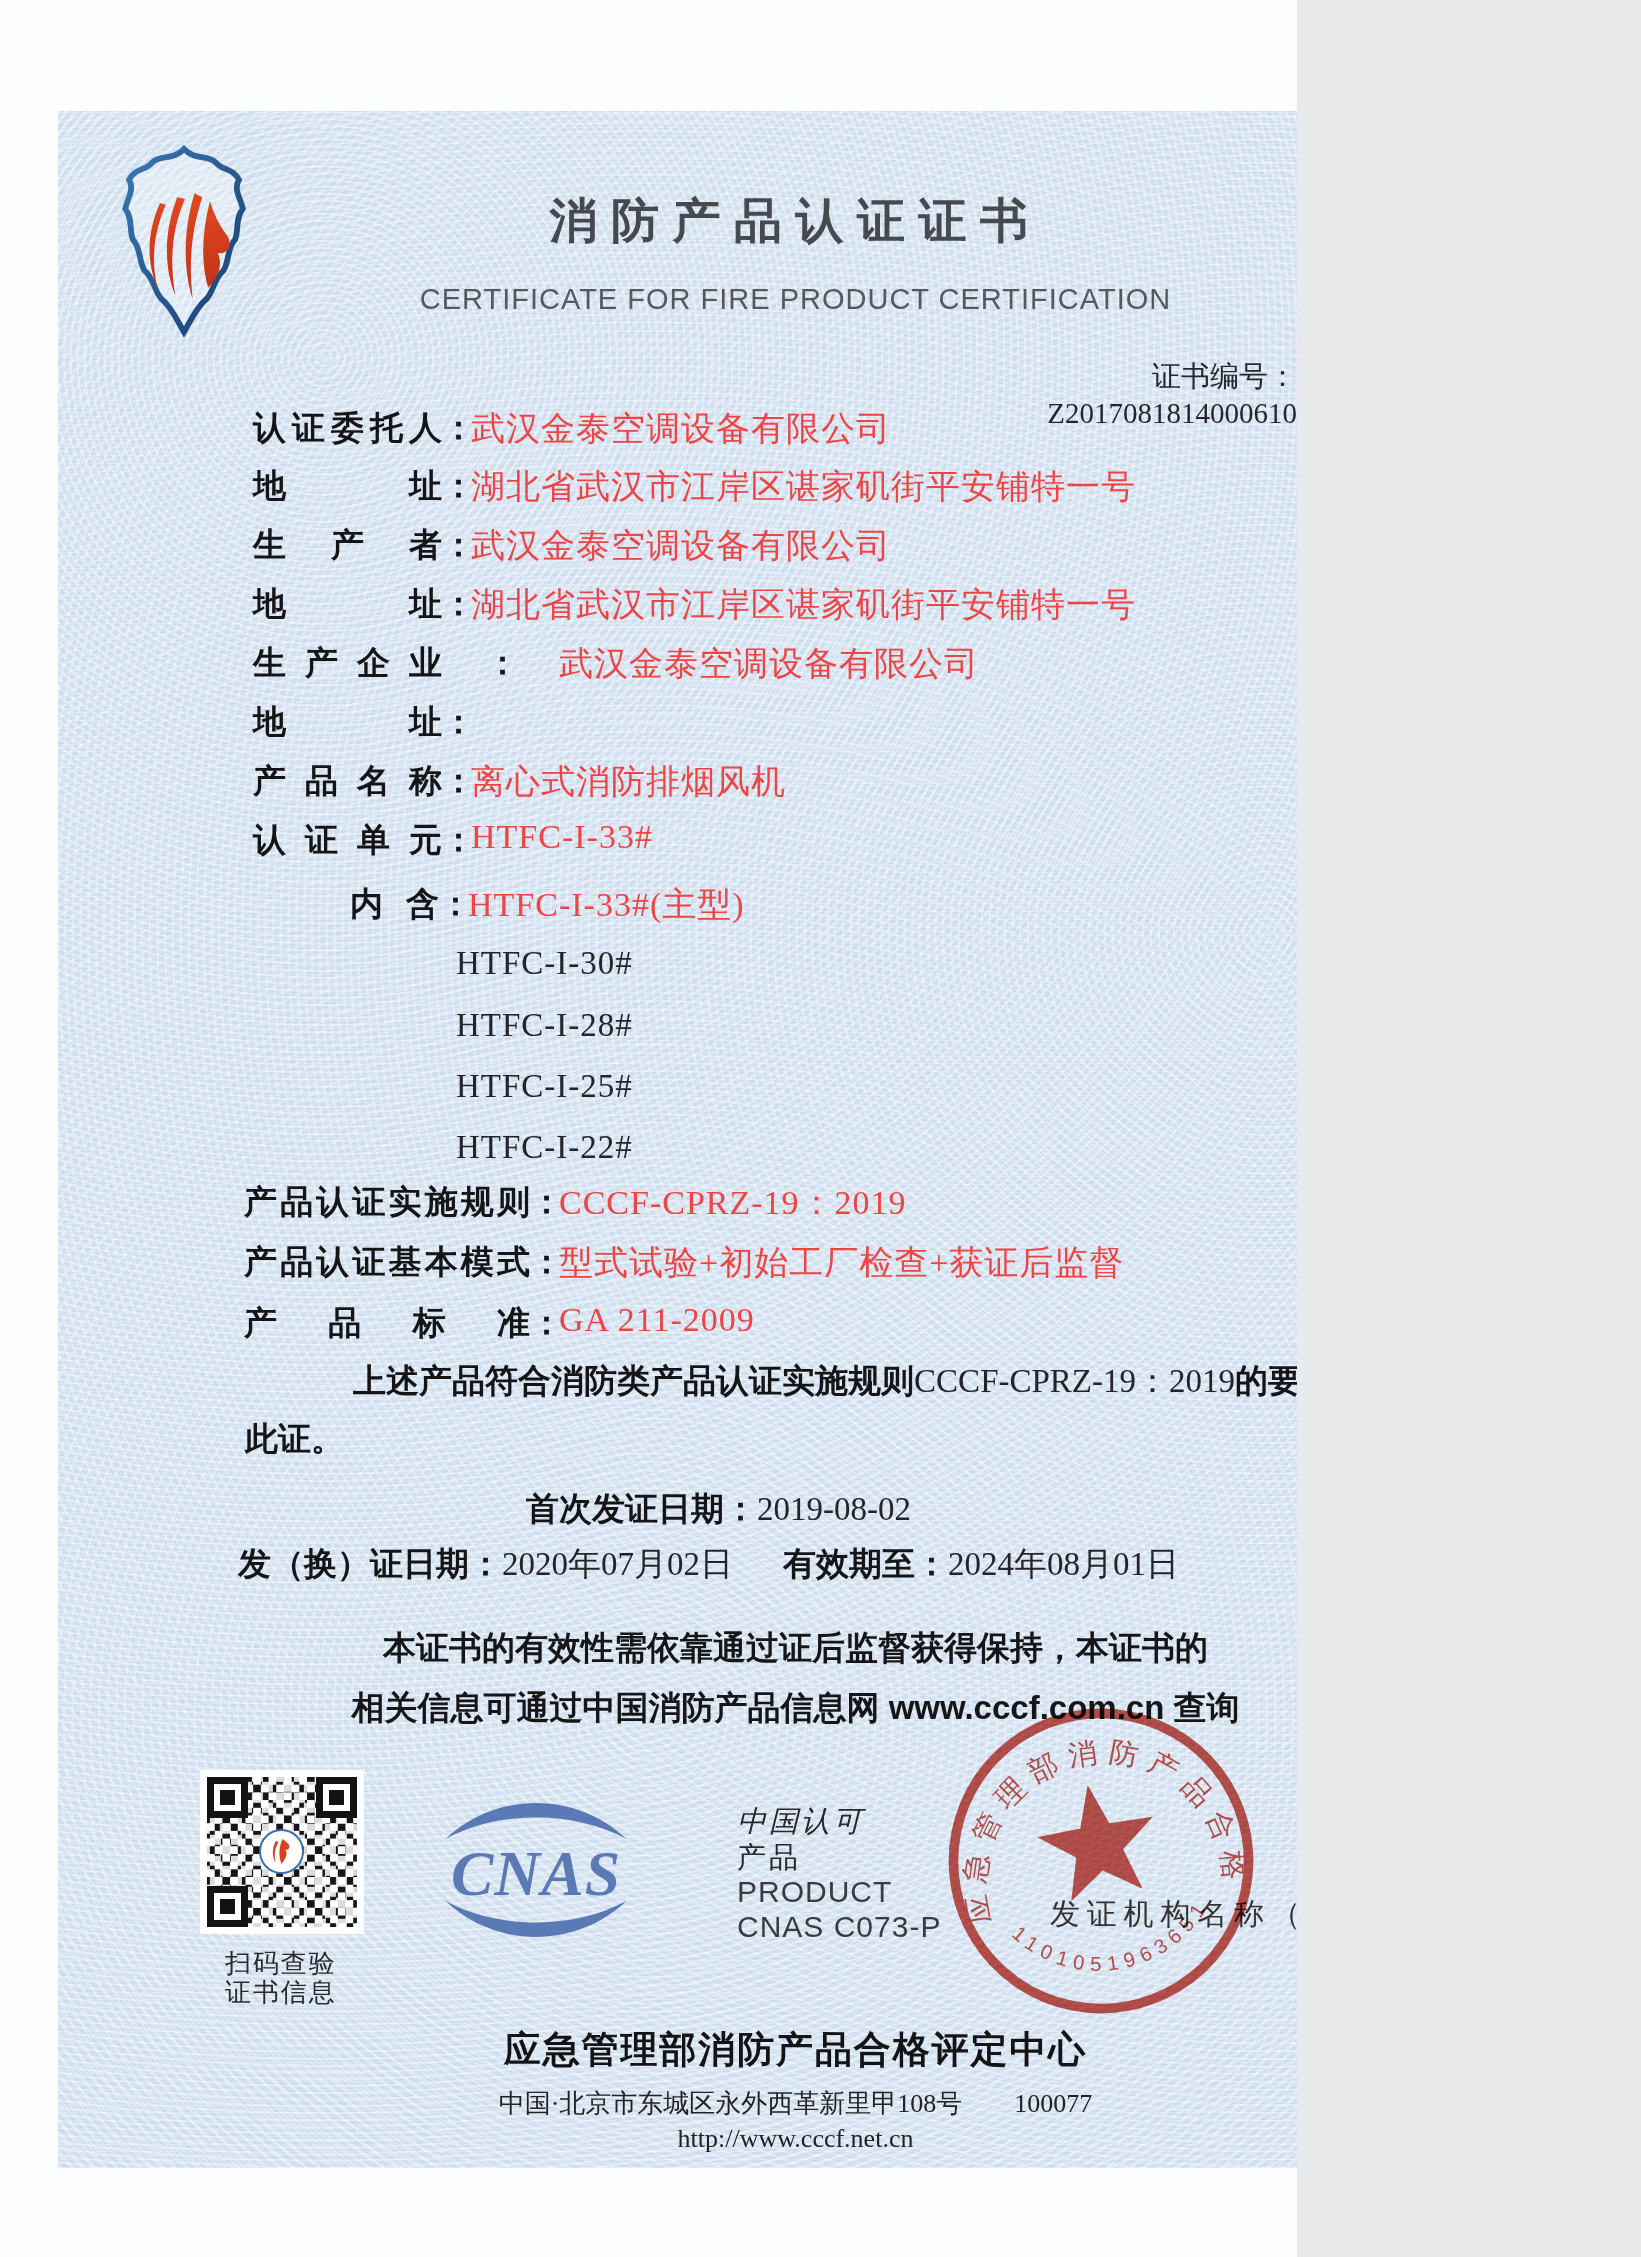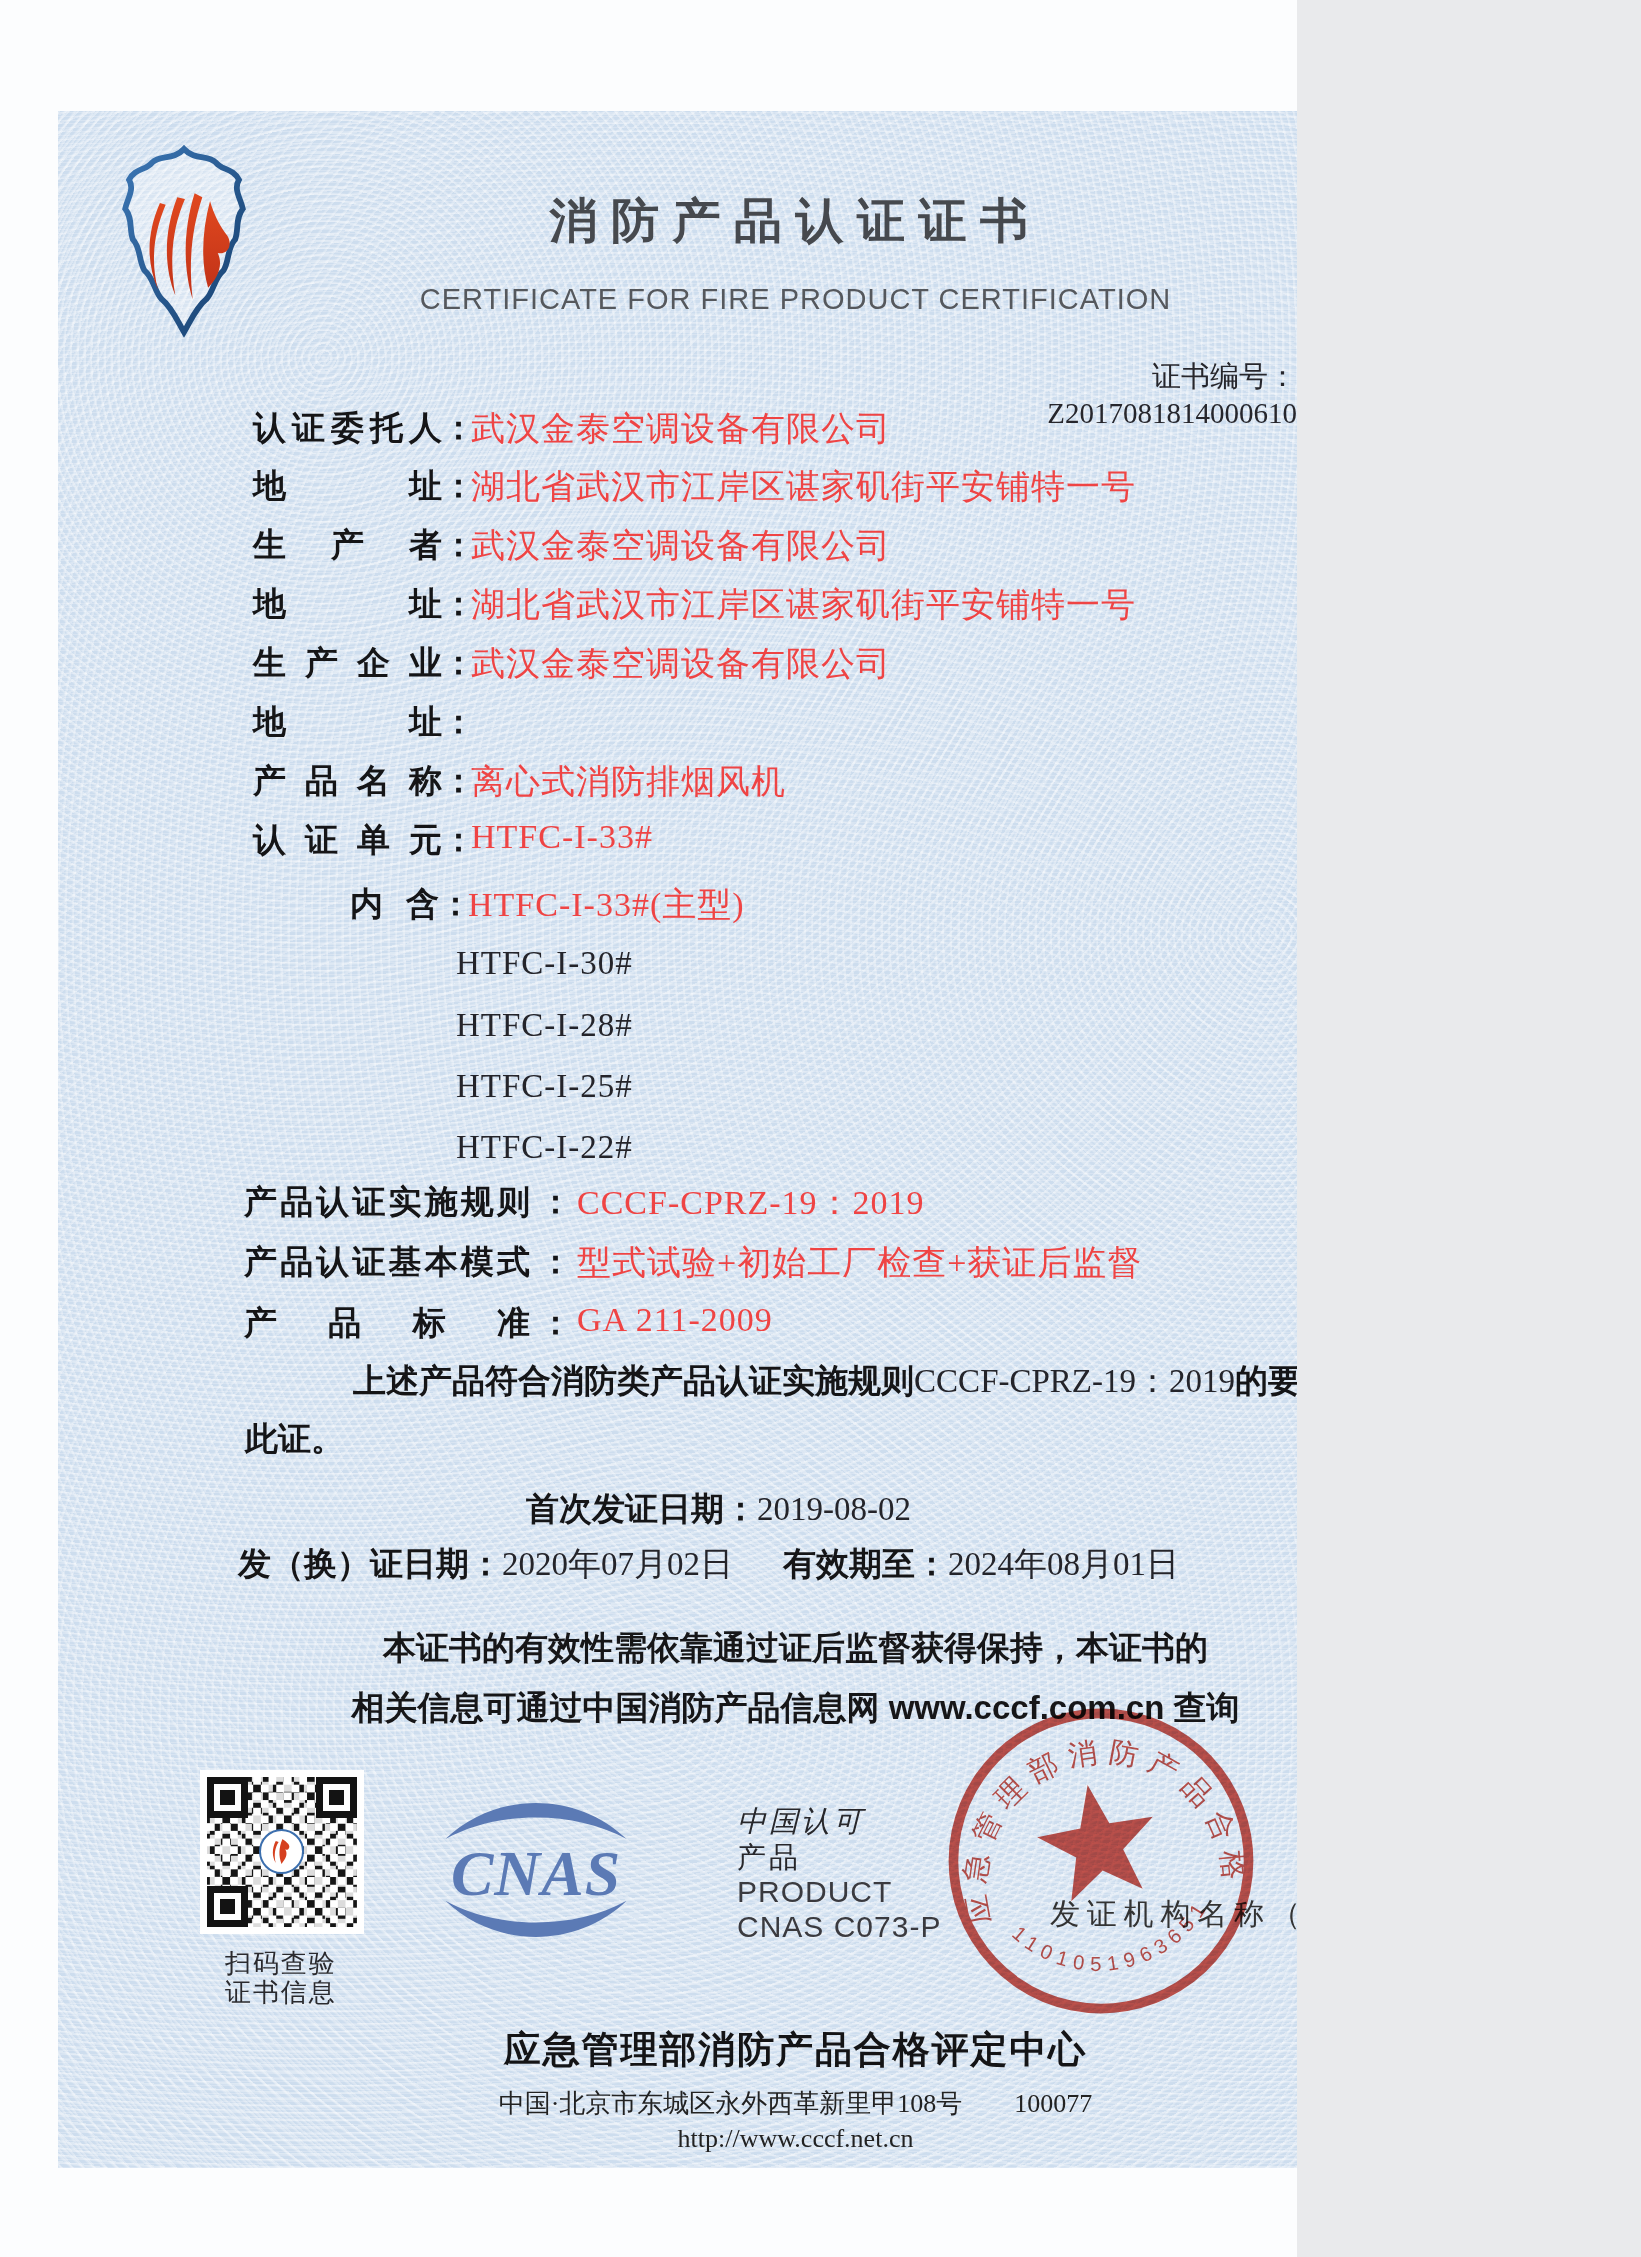--- a/index.html
+++ b/index.html
@@ -17,21 +17,21 @@
   .abs{position:absolute;text-align:right;}
   .ctr{left:58px;width:1475px;text-align:center;}
   .title{font-size:48px;font-weight:bold;letter-spacing:13.5px;color:#46494e;}
   .subtitle{font-size:29px;color:#55585d;letter-spacing:1px;}
   .certno{font-size:29px;font-family:"Liberation Serif",serif;color:#26262c;}
   .row{position:absolute;left:253px;display:flex;align-items:flex-start;white-space:nowrap;}
   .lbl{display:inline-block;width:189px;font-weight:bold;font-size:33px;color:#151517;
        text-align:justify;text-align-last:justify;}
   .colon{display:inline-block;width:29px;font-weight:bold;font-size:33px;color:#151517;}
   .val{font-size:34px;font-family:Liberation Serif, serif;color:#ef4444;letter-spacing:1px;}
-  .rrow{position:absolute;left:244px;display:flex;white-space:nowrap;gap:9px;}
+  .rrow{position:absolute;left:244px;display:flex;white-space:nowrap;}
   .rlbl{display:inline-block;width:286px;font-weight:bold;font-size:33px;color:#151517;
         text-align:justify;text-align-last:justify;}
   .model{position:absolute;left:456px;font-size:33px;font-family:"Liberation Serif",serif;color:#24242a;letter-spacing:1px;}
   .stmt{font-size:33px;font-weight:bold;color:#151517;}
   .stmt .code{font-weight:normal;font-family:"Liberation Serif",serif;color:#24242a;}
   .datebold{font-size:33px;font-weight:bold;color:#151517;white-space:nowrap;}
   .dateval{font-family:"Liberation Serif",serif;font-weight:normal;color:#24242a;}
   .note{font-size:33px;font-weight:bold;color:#161618;}
   .qrwrap{left:200px;top:1770px;width:164px;height:164px;background:#fff;padding:0;}
   .qrdata{position:absolute;inset:6.8px;
@@ -99,21 +99,21 @@
   <div class="row" style="top:523px;">
     <span class="lbl">生产者</span>
       <span class="colon">：</span>
       <span class="val">武汉金泰空调设备有限公司</span>
   </div>
   <div class="row" style="top:582px;">
     <span class="lbl">地址</span>
       <span class="colon">：</span>
       <span class="val">湖北省武汉市江岸区谌家矶街平安铺特一号</span>
   </div>
-  <div class="row" style="top:641px;">
+  <div class="row" style="top:641px;gap:44px;">
     <span class="lbl">生产企业</span>
       <span class="colon">：</span>
       <span class="val">武汉金泰空调设备有限公司</span>
   </div>
   <div class="row" style="top:700px;">
     <span class="lbl">地址</span>
       <span class="colon">：</span>
   </div>
   <div class="row" style="top:759px;">
     <span class="lbl">产品名称</span>

